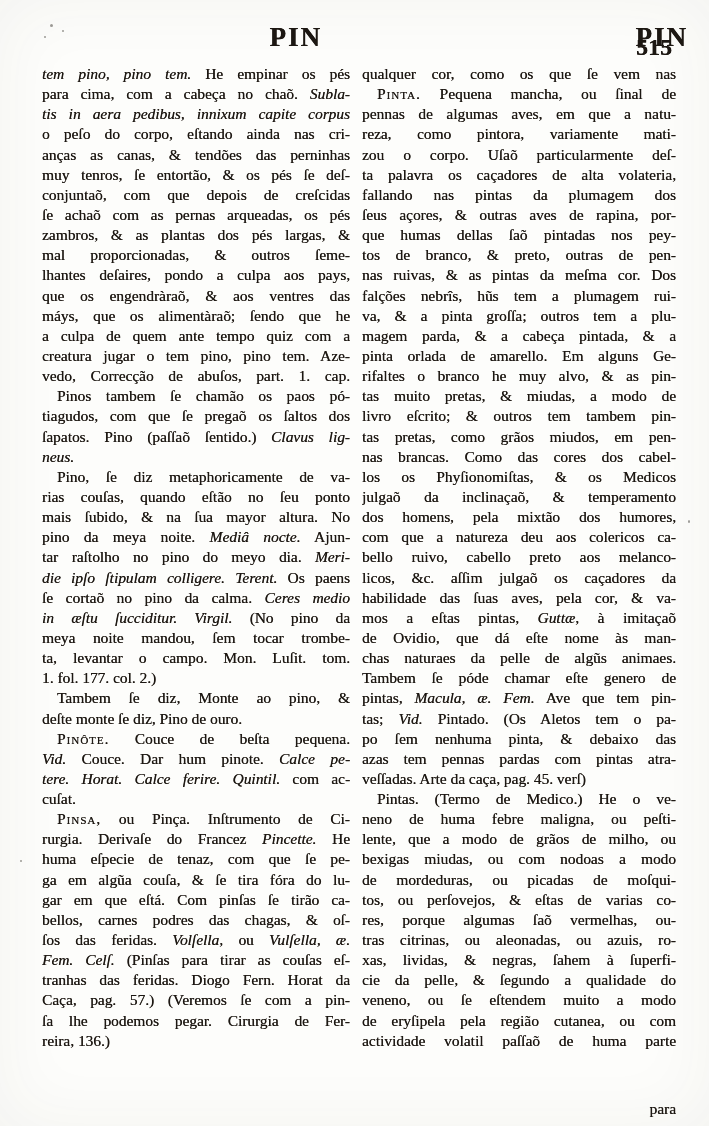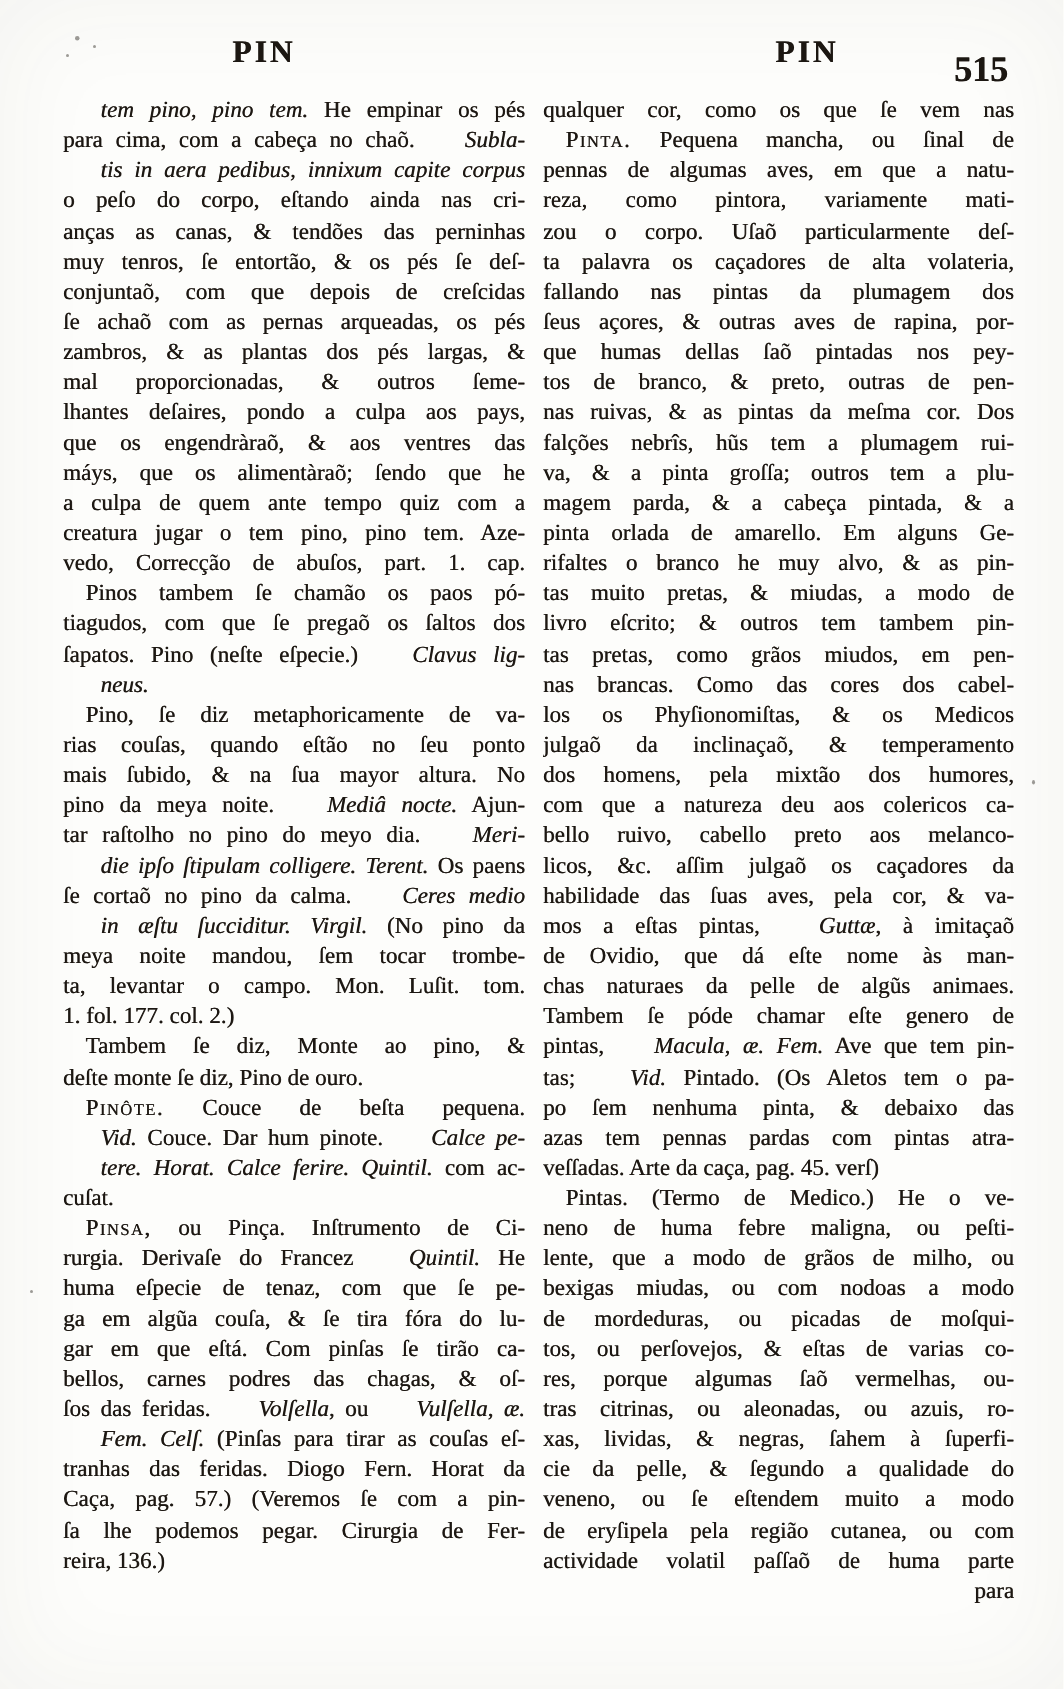--- a/index.html
+++ b/index.html
@@ -9,24 +9,24 @@
     height: 1126px;
     background: #fdfdfb;
     box-shadow: inset 0 0 70px rgba(60,55,45,0.05);
     font-family: "Liberation Serif", "DejaVu Serif", serif;
     color: #1c1712;
     overflow: hidden;
   }
   .running-head-left, .running-head-right {
     position: absolute;
     top: 22px;
-    font-size: 21px;
+    font-size: 27px;
     font-weight: bold;
     letter-spacing: 2px;
-    text-align: center;
+    text-align: right;
     text-shadow: 0.3px 0 0 currentColor;
   }
   .running-head-left  { left: 30px;  width: 292px; }
   .running-head-right { left: 388px; width: 300px; }
   .page-number {
     position: absolute;
     top: 34px;
     left: 636px;
     font-size: 24px;
     font-weight: bold;
@@ -43,22 +43,22 @@
     line-height: 20.15px;
     height: 20.15px;
     overflow: hidden;
     text-align: justify;
     text-align-last: justify;
     white-space: normal;
     text-shadow: 0.25px 0 0 rgba(25,18,10,0.85);
   }
   .line.first { text-indent: 15px; }
   .line.last  { text-align-last: left; }
-  .line.catch { text-align-last: right; }
-  .it { font-style: italic; margin-left: 25px; }
+  .line.catch { text-align-last: right; margin-top: 48px; }
+  .it { font-style: italic; }
   .sc { font-variant: small-caps; letter-spacing: 1px; }
   .speck {
     position: absolute;
     background: rgba(40,35,28,0.45);
     border-radius: 50%;
   }
 </style>
 </head>
 <body>
 
@@ -79,41 +79,41 @@
       <div class="line"><span>zambros, &amp; as plantas dos pés largas, &amp;</span></div>
       <div class="line"><span>mal proporcionadas, &amp; outros ſeme-</span></div>
       <div class="line"><span>lhantes deſaires, pondo a culpa aos pays,</span></div>
       <div class="line"><span>que os engendràraõ, &amp; aos ventres das</span></div>
       <div class="line"><span>máys, que os alimentàraõ; ſendo que he</span></div>
       <div class="line"><span>a culpa de quem ante tempo quiz com a</span></div>
       <div class="line"><span>creatura jugar o tem pino, pino tem. Aze-</span></div>
       <div class="line"><span>vedo, Correcção de abuſos, part. 1. cap.</span></div>
       <div class="line first"><span>Pinos tambem ſe chamão os paos pó-</span></div>
       <div class="line"><span>tiagudos, com que ſe pregaõ os ſaltos dos</span></div>
-      <div class="line"><span>ſapatos. Pino (neſte eſpecie.) </span><span class="it">Clavus lig-</span></div>
+      <div class="line"><span>ſapatos. Pino (paſſaõ ſentido.) </span><span class="it">Clavus lig-</span></div>
       <div class="line last"><span class="it">neus.</span></div>
       <div class="line first"><span>Pino, ſe diz metaphoricamente de va-</span></div>
       <div class="line"><span>rias couſas, quando eſtão no ſeu ponto</span></div>
       <div class="line"><span>mais ſubido, &amp; na ſua mayor altura. No</span></div>
       <div class="line"><span>pino da meya noite. </span><span class="it">Mediâ nocte.</span><span> Ajun-</span></div>
       <div class="line"><span>tar raſtolho no pino do meyo dia. </span><span class="it">Meri-</span></div>
       <div class="line"><span class="it">die ipſo ſtipulam colligere. Terent.</span><span> Os paens</span></div>
       <div class="line"><span>ſe cortaõ no pino da calma. </span><span class="it">Ceres medio</span></div>
       <div class="line"><span class="it">in æſtu ſucciditur. Virgil. </span><span>(No pino da</span></div>
       <div class="line"><span>meya noite mandou, ſem tocar trombe-</span></div>
       <div class="line"><span>ta, levantar o campo. Mon. Luſit. tom.</span></div>
       <div class="line last"><span>1. fol. 177. col. 2.)</span></div>
       <div class="line first"><span>Tambem ſe diz, Monte ao pino, &amp;</span></div>
       <div class="line last"><span>deſte monte ſe diz, Pino de ouro.</span></div>
       <div class="line first"><span class="sc">Pinôte.</span><span> Couce de beſta pequena.</span></div>
       <div class="line"><span class="it">Vid.</span><span> Couce. Dar hum pinote. </span><span class="it">Calce pe-</span></div>
       <div class="line"><span class="it">tere. Horat. Calce ferire. Quintil.</span><span> com ac-</span></div>
       <div class="line last"><span>cuſat.</span></div>
       <div class="line first"><span class="sc">Pinsa,</span><span> ou Pinça. Inſtrumento de Ci-</span></div>
-      <div class="line"><span>rurgia. Derivaſe do Francez </span><span class="it">Quintil.</span><span> He</span></div>
+      <div class="line"><span>rurgia. Derivaſe do Francez </span><span class="it">Pincette.</span><span> He</span></div>
       <div class="line"><span>huma eſpecie de tenaz, com que ſe pe-</span></div>
       <div class="line"><span>ga em algũa couſa, &amp; ſe tira fóra do lu-</span></div>
       <div class="line"><span>gar em que eſtá. Com pinſas ſe tirão ca-</span></div>
       <div class="line"><span>bellos, carnes podres das chagas, &amp; oſ-</span></div>
       <div class="line"><span>ſos das feridas. </span><span class="it">Volſella,</span><span> ou </span><span class="it">Vulſella, æ.</span></div>
       <div class="line"><span class="it">Fem. Celſ.</span><span> (Pinſas para tirar as couſas eſ-</span></div>
       <div class="line"><span>tranhas das feridas. Diogo Fern. Horat da</span></div>
       <div class="line"><span>Caça, pag. 57.) (Veremos ſe com a pin-</span></div>
       <div class="line"><span>ſa lhe podemos pegar. Cirurgia de Fer-</span></div>
       <div class="line last"><span>reira, 136.)</span></div>

